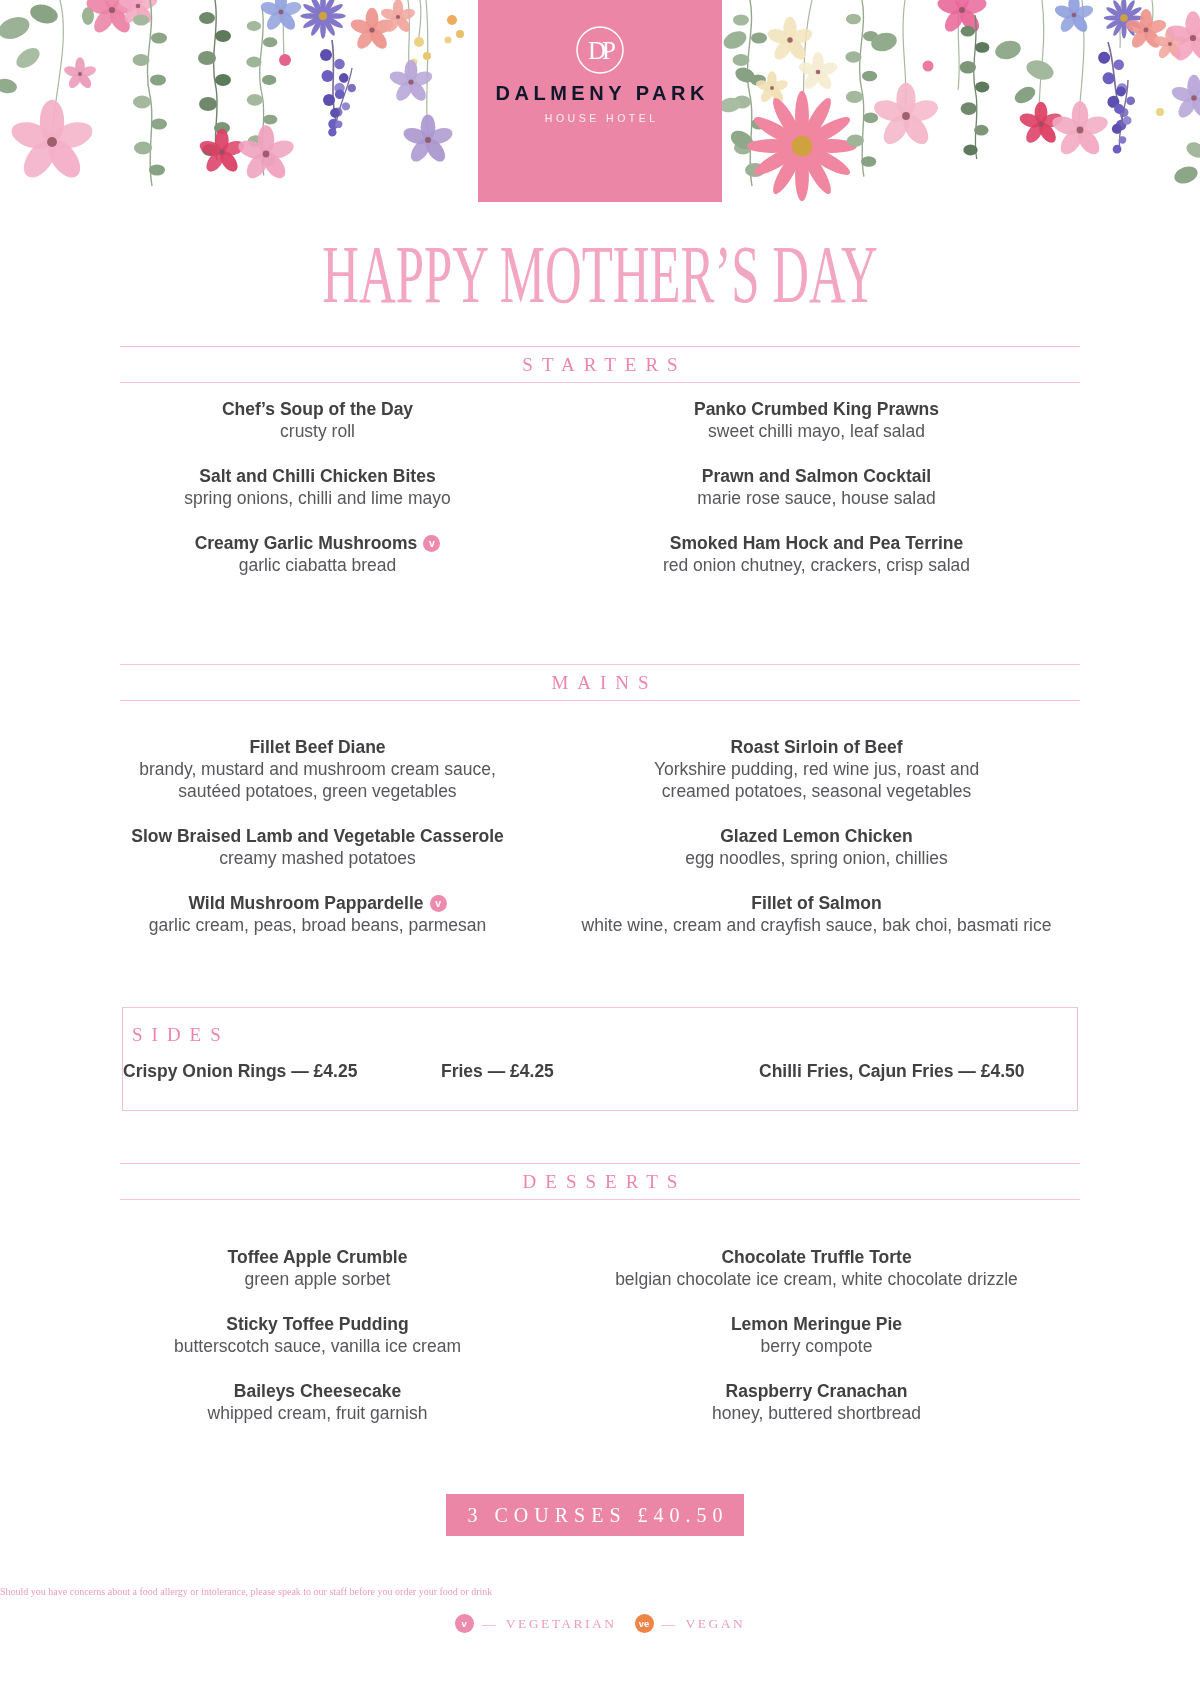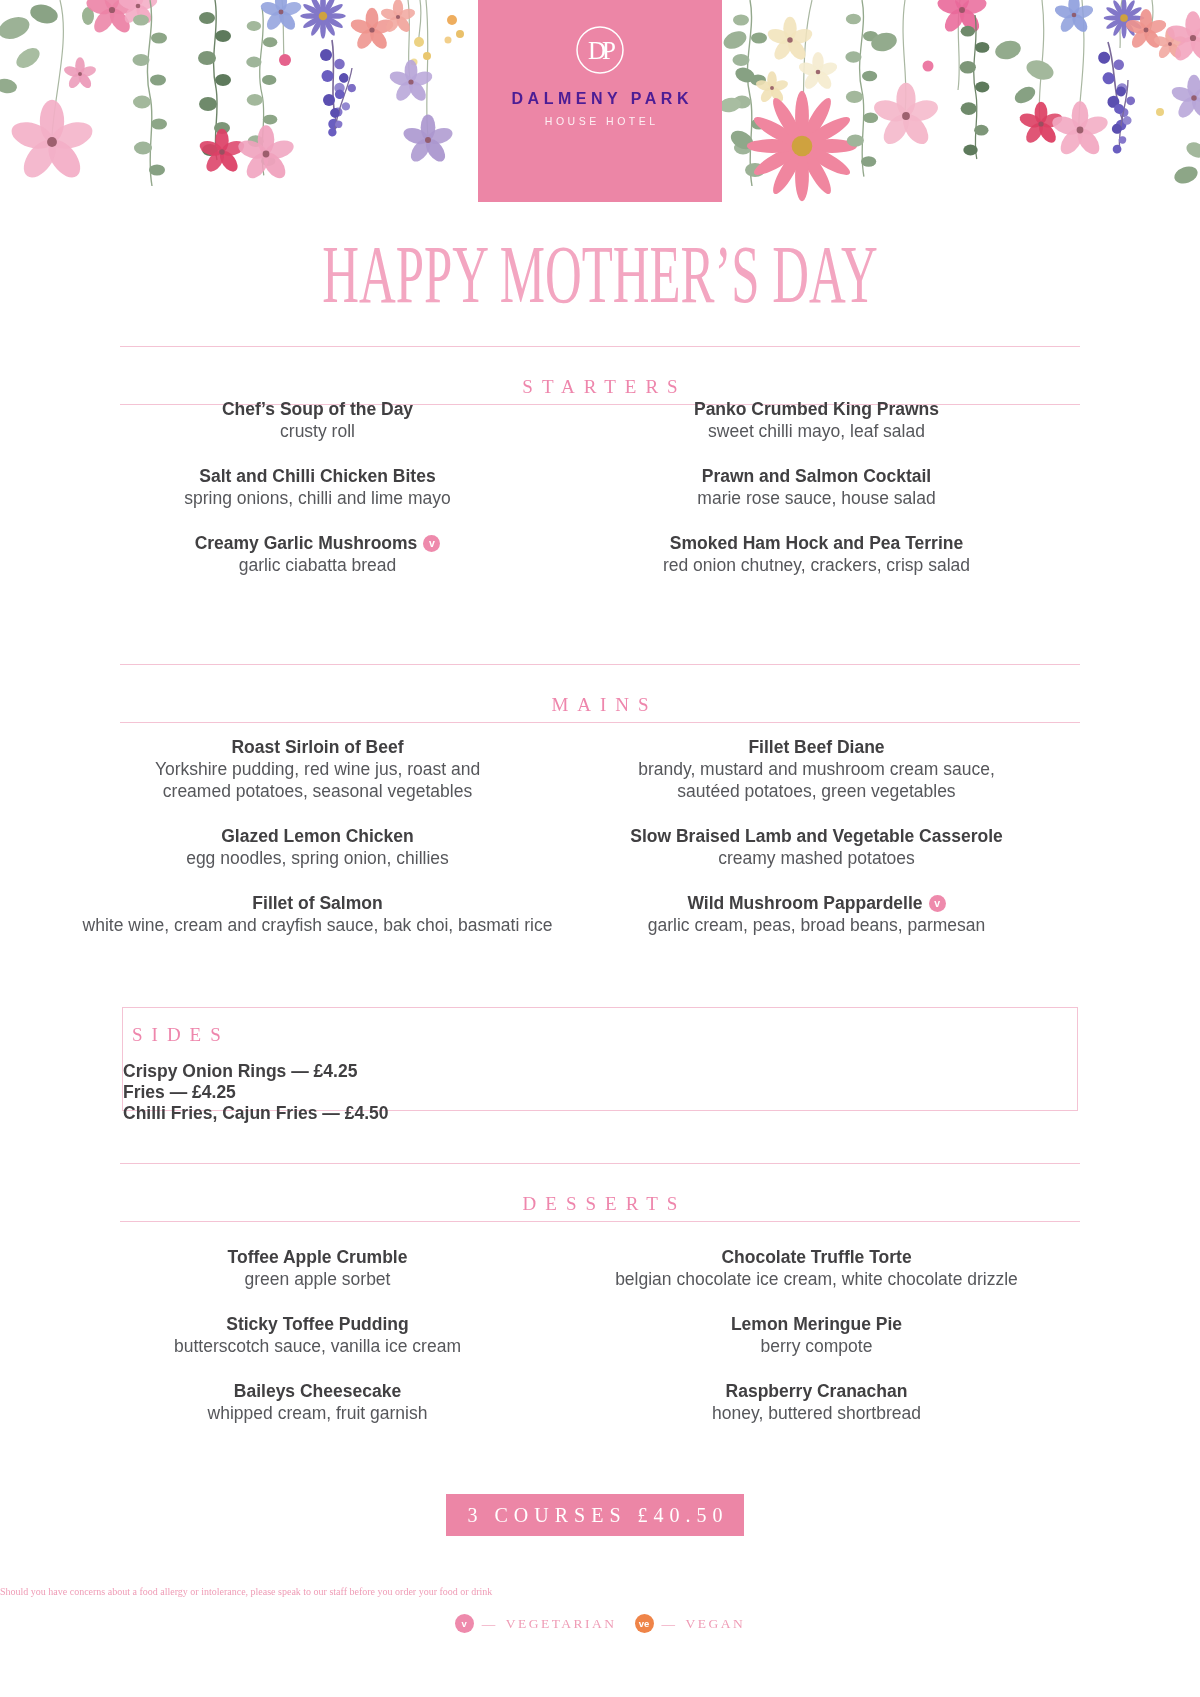--- a/index.html
+++ b/index.html
@@ -4,51 +4,51 @@
 <style>
   html,body{margin:0;padding:0;background:#fff;}
   .page{position:relative;width:1200px;height:1697px;background:#fff;overflow:hidden;
         font-family:"Liberation Sans",sans-serif;color:var(--text-dark,#414042);}
 
   
   .floral{position:absolute;top:0;left:0;}
   .brand-block{position:absolute;left:478px;top:0;width:244px;height:202px;
     background:var(--brand-pink,#ec86a6);display:flex;flex-direction:column;
     align-items:center;padding-top:22px;box-sizing:border-box;}
-  .brand-name{margin-top:12px;color:#4c1d95;font-weight:bold;font-size:16px;letter-spacing:4.5px;text-indent:4.5px;}
+  .brand-name{margin-top:4px;color:#0f172a;font-weight:bold;font-size:20px;letter-spacing:4.5px;text-indent:4.5px;}
   .brand-sub{margin-top:7px;color:rgba(255,255,255,.88);font-size:10.5px;letter-spacing:3.5px;text-indent:3.5px;}
 
   .menu-title{position:absolute;top:234px;left:0;width:1200px;text-align:center;}
   .menu-title span{display:inline-block;transform:scaleX(.62);transform-origin:center;
     font-family:"Liberation Serif",serif;font-size:82px;line-height:1;white-space:nowrap;
     color:var(--title-pink,#f3a6c1);}
 
   
   .section-head{position:absolute;left:120px;width:960px;text-align:center;
     border-top:1px solid var(--rule-pink,#f4c3d4);border-bottom:1px solid var(--rule-pink,#f4c3d4);
     padding:7px 0;}
   .section-head .lbl{font-family:"Liberation Serif",serif;font-size:19px;line-height:21px;
-    letter-spacing:9px;text-indent:9px;color:var(--heading-pink,#ee86ac);margin-top:22px;}
+    letter-spacing:9px;text-indent:9px;color:var(--heading-pink,#ee86ac);}
 
   
   .menu-grid{position:absolute;left:68px;width:998px;display:grid;grid-template-columns:499px 499px;}
   .col{display:flex;flex-direction:column;align-items:center;}
   .dish{text-align:center;margin-bottom:23px;}
   .dish-name{font-weight:bold;font-size:17.5px;line-height:22px;color:var(--text-dark,#414042);}
   .dish-desc{font-size:17.5px;line-height:22px;color:var(--text-gray,#56575b);white-space:pre-line;}
   .vbadge{display:inline-flex;align-items:center;justify-content:center;width:17px;height:17px;
     border-radius:50%;background:var(--badge-veg,#ee8aac);color:#fff;font-size:10.5px;font-weight:bold;
     margin-left:6px;vertical-align:2px;}
 
   
   .sides-box{position:absolute;left:122px;top:1007px;width:956px;height:104px;box-sizing:border-box;
     border:1px solid var(--rule-pink,#f4c3d4);text-align:left;}
   .sides-box .lbl{margin-top:16px;font-family:"Liberation Serif",serif;font-size:19px;
     letter-spacing:9px;text-indent:9px;color:var(--heading-pink,#ee86ac);}
-  .sides-row{margin-top:15px;display:grid;grid-template-columns:1fr;}
+  .sides-row{margin-top:15px;display:grid;grid-template-columns:1fr 1fr 1fr;}
   .side-item{font-weight:bold;font-size:17.5px;color:var(--text-dark,#414042);}
 
   
   .offer{position:absolute;left:446px;top:1494px;width:298px;height:42px;
     background:var(--brand-pink,#ec86a6);color:#fff;text-align:center;line-height:42px;
     font-family:"Liberation Serif",serif;font-size:20px;letter-spacing:6px;text-indent:6px;}
   .allergy{position:absolute;top:1586px;left:0;width:1052px;text-align:left;
     font-family:"Liberation Serif",serif;font-size:10px;color:var(--note-pink,#ef9cb6);}
   .legend{position:absolute;top:1614px;left:0;width:1200px;display:flex;justify-content:center;
     align-items:center;gap:18px;}
@@ -247,46 +247,46 @@
       </div>
     </div>
   </div>
 
   <div class="section-head" style="top:664px">
     <div class="lbl">MAINS</div>
   </div>
   <div class="menu-grid" style="top:736px">
     <div class="col">
       <div class="dish">
+        <div class="dish-name">Fillet Beef Diane</div>
+        <div class="dish-desc">brandy, mustard and mushroom cream sauce,
+sautéed potatoes, green vegetables</div>
+      </div>
+      <div class="dish">
+        <div class="dish-name">Slow Braised Lamb and Vegetable Casserole</div>
+        <div class="dish-desc">creamy mashed potatoes</div>
+      </div>
+      <div class="dish">
+        <div class="dish-name"><span>Wild Mushroom Pappardelle</span><span class="vbadge">v</span></div>
+        <div class="dish-desc">garlic cream, peas, broad beans, parmesan</div>
+      </div>
+    </div>
+    <div class="col">
+      <div class="dish">
         <div class="dish-name">Roast Sirloin of Beef</div>
         <div class="dish-desc">Yorkshire pudding, red wine jus, roast and
 creamed potatoes, seasonal vegetables</div>
       </div>
       <div class="dish">
         <div class="dish-name">Glazed Lemon Chicken</div>
         <div class="dish-desc">egg noodles, spring onion, chillies</div>
       </div>
       <div class="dish">
         <div class="dish-name">Fillet of Salmon</div>
         <div class="dish-desc">white wine, cream and crayfish sauce, bak choi, basmati rice</div>
-      </div>
-    </div>
-    <div class="col">
-      <div class="dish">
-        <div class="dish-name">Fillet Beef Diane</div>
-        <div class="dish-desc">brandy, mustard and mushroom cream sauce,
-sautéed potatoes, green vegetables</div>
-      </div>
-      <div class="dish">
-        <div class="dish-name">Slow Braised Lamb and Vegetable Casserole</div>
-        <div class="dish-desc">creamy mashed potatoes</div>
-      </div>
-      <div class="dish">
-        <div class="dish-name"><span>Wild Mushroom Pappardelle</span><span class="vbadge">v</span></div>
-        <div class="dish-desc">garlic cream, peas, broad beans, parmesan</div>
       </div>
     </div>
   </div>
 
   <div class="sides-box">
     <div class="lbl">SIDES</div>
     <div class="sides-row">
       <div class="side-item">Crispy Onion Rings — £4.25</div>
       <div class="side-item">Fries — £4.25</div>
       <div class="side-item">Chilli Fries, Cajun Fries — £4.50</div>

